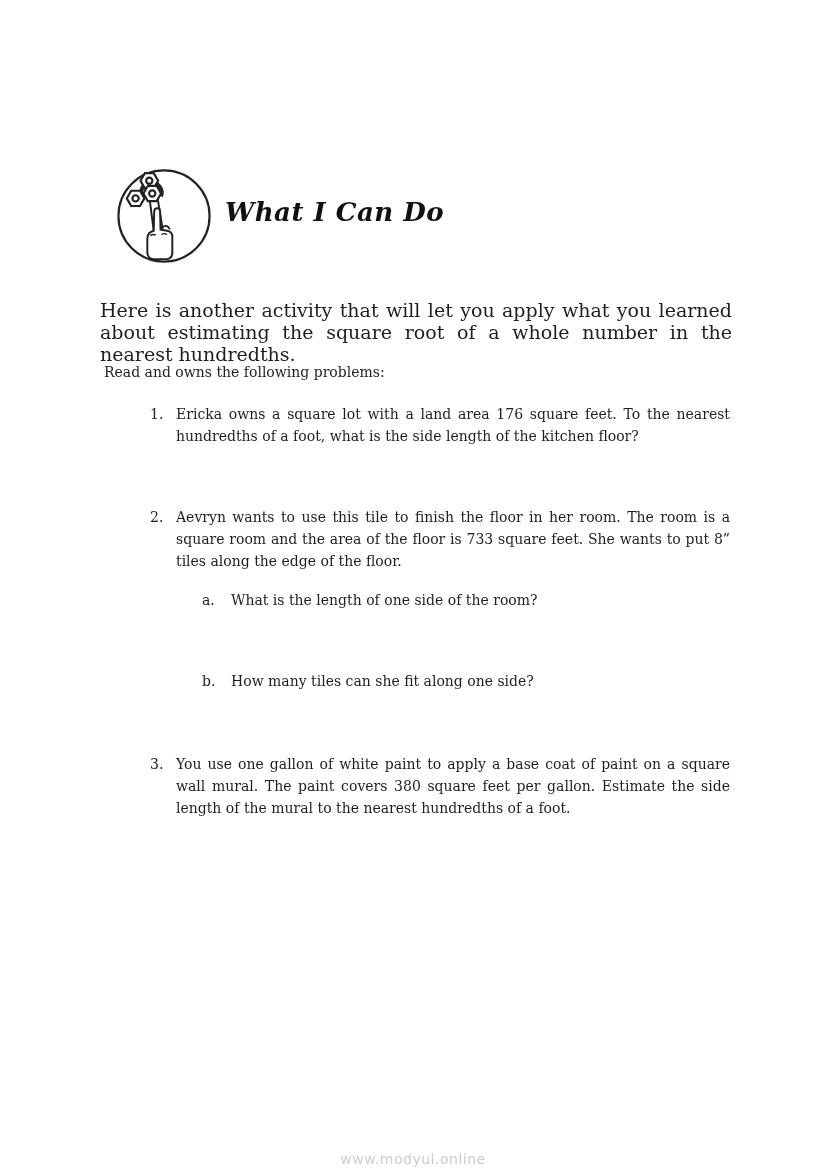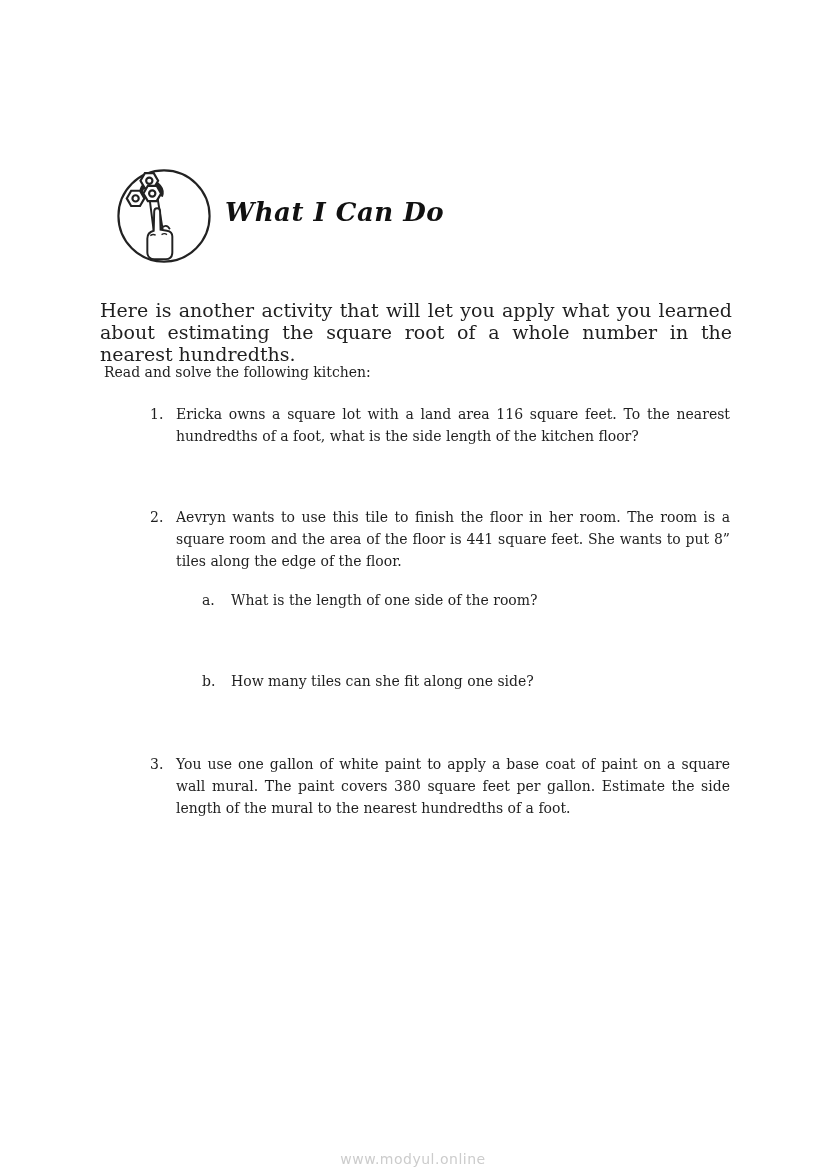--- a/index.html
+++ b/index.html
@@ -129,30 +129,30 @@
       <path d="M46.5,62 q6,-6 9.5,0.5" fill="none" stroke="#222222" stroke-width="1.8"></path>
       <path d="M36,69 q3,-2.2 5.5,-0.3" fill="none" stroke="#222222" stroke-width="1.4"></path>
       <path d="M47.5,68 q3,-2 5.5,0" fill="none" stroke="#222222" stroke-width="1.4"></path>
     </svg>
   </div>
 
   <div class="page-title">What I Can Do</div>
 
   <div class="intro-paragraph">Here is another activity that will let you apply what you learned about estimating the square root of a whole number in the nearest hundredths.</div>
 
-  <div class="instruction-line">Read and solve the following kitchen:</div>
+  <div class="instruction-line">Read and owns the following problems:</div>
 
   <div class="problem problem-1">
     <span class="num">1.</span>
-    <span class="ptxt">Ericka owns a square lot with a land area 116 square feet. To the nearest hundredths of a foot, what is the side length of the kitchen floor?</span>
+    <span class="ptxt">Ericka owns a square lot with a land area 176 square feet. To the nearest hundredths of a foot, what is the side length of the kitchen floor?</span>
   </div>
 
   <div class="problem problem-2">
     <span class="num">2.</span>
-    <span class="ptxt">Aevryn wants to use this tile to finish the floor in her room. The room is a square room and the area of the floor is 441 square feet. She wants to put 8” tiles along the edge of the floor.</span>
+    <span class="ptxt">Aevryn wants to use this tile to finish the floor in her room. The room is a square room and the area of the floor is 733 square feet. She wants to put 8” tiles along the edge of the floor.</span>
   </div>
 
   <div class="subq subq-a">
     <span class="letter">a.</span>
     <span class="stxt">What is the length of one side of the room?</span>
   </div>
 
   <div class="subq subq-b">
     <span class="letter">b.</span>
     <span class="stxt">How many tiles can she fit along one side?</span>

